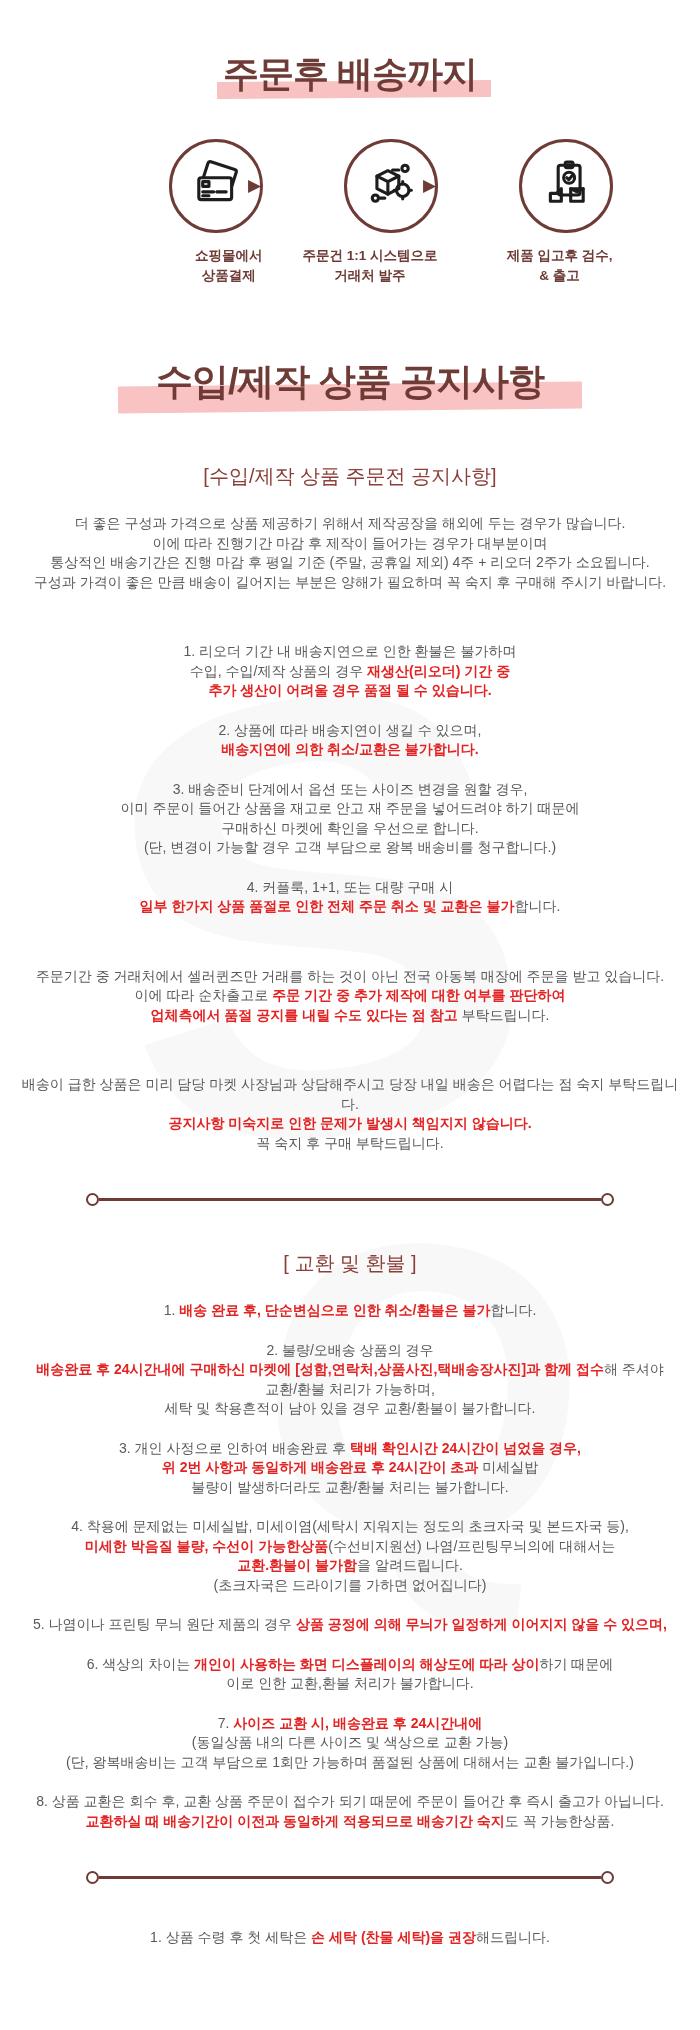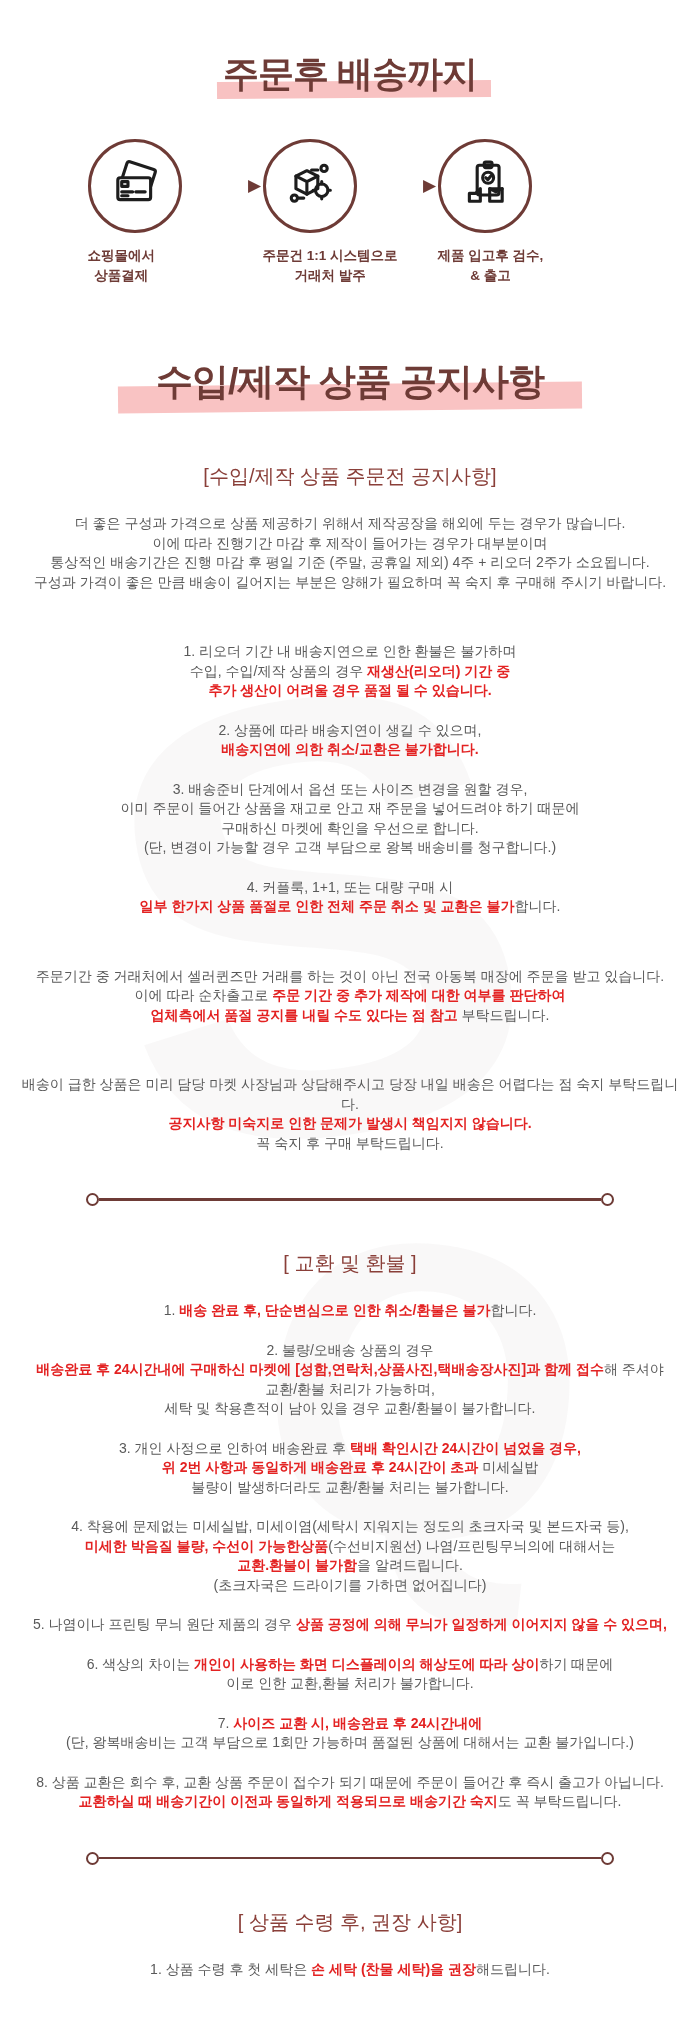--- a/index.html
+++ b/index.html
@@ -19,21 +19,21 @@
     font-size:36px;font-weight:800;color:#6e3b36;letter-spacing:-1px;}
   .big-title .hl{position:absolute;left:-6px;right:-14px;bottom:1px;height:17px;
     background:#f8c2c2;z-index:-1;transform:rotate(-.4deg);}
   .big-title2{display:inline-block;position:relative;margin-top:72px;
     font-size:37px;font-weight:800;color:#6e3b36;letter-spacing:-1px;}
   .big-title2 .hl{position:absolute;left:-38px;right:-38px;bottom:-4px;height:27px;
     background:#f9c3c3;z-index:-1;transform:rotate(-.6deg);}
 
   
   .process{margin-top:40px;display:flex;align-items:flex-start;justify-content:center;gap:0;}
-  .step{width:175px;display:flex;flex-direction:column;align-items:flex-start;}
+  .step{width:175px;display:flex;flex-direction:column;align-items:flex-end;}
   .circle{width:88px;height:88px;border-radius:50%;border:3px solid #6e3b36;
     background:#fff;display:flex;align-items:center;justify-content:center;}
   .circle svg{stroke:#1d1d1d;fill:none;stroke-width:4;stroke-linecap:round;stroke-linejoin:round;}
   .step-label{margin-top:13px;font-size:13.5px;font-weight:700;color:#6e3b36;
     line-height:1.45;white-space:pre-line;}
   .arrow{font-size:17px;color:#6e3b36;margin-top:36px;width:0;display:flex;justify-content:center;}
   .arrow span{transform:translateX(-8px);}
 
   
   .sections{margin-top:56px;}
@@ -194,33 +194,33 @@
         </div>
         <div class="block">
           <div class="line"><span>5. 나염이나 프린팅 무늬 원단 제품의 경우 </span><span class="red">상품 공정에 의해 무늬가 일정하게 이어지지 않을 수 있으며,</span></div>
         </div>
         <div class="block">
           <div class="line"><span>6. 색상의 차이는 </span><span class="red">개인이 사용하는 화면 디스플레이의 해상도에 따라 상이</span><span>하기 때문에</span></div>
           <div class="line"><span>이로 인한 교환,환불 처리가 불가합니다.</span></div>
         </div>
         <div class="block">
           <div class="line"><span>7. </span><span class="red">사이즈 교환 시, 배송완료 후 24시간내에</span></div>
+          <div class="line"><span>(동일상품 내의 다른 사이즈 및 색상으로 교환 가능)</span></div>
           <div class="line"><span>(단, 왕복배송비는 고객 부담으로 1회만 가능하며 품절된 상품에 대해서는 교환 불가입니다.)</span></div>
         </div>
         <div class="block">
           <div class="line"><span>8. 상품 교환은 회수 후, 교환 상품 주문이 접수가 되기 때문에 주문이 들어간 후 즉시 출고가 아닙니다.</span></div>
-          <div class="line"><span class="red">교환하실 때 배송기간이 이전과 동일하게 적용되므로 배송기간 숙지</span><span>도 꼭 부탁드립니다.</span></div>
+          <div class="line"><span class="red">교환하실 때 배송기간이 이전과 동일하게 적용되므로 배송기간 숙지</span><span>도 꼭 가능한상품.</span></div>
         </div>
       </div>
       <div class="divider">
         <span class="dot"></span>
         <span class="rule"></span>
         <span class="dot"></span>
       </div>
       <div class="section">
-        <div class="sec-heading">[ 상품 수령 후, 권장 사항]</div>
         <div class="block first">
           <div class="line"><span>1. 상품 수령 후 첫 세탁은 </span><span class="red">손 세탁 (찬물 세탁)을 권장</span><span>해드립니다.</span></div>
         </div>
       </div>
     </div>
 
 </div>
 
 </body></html>

